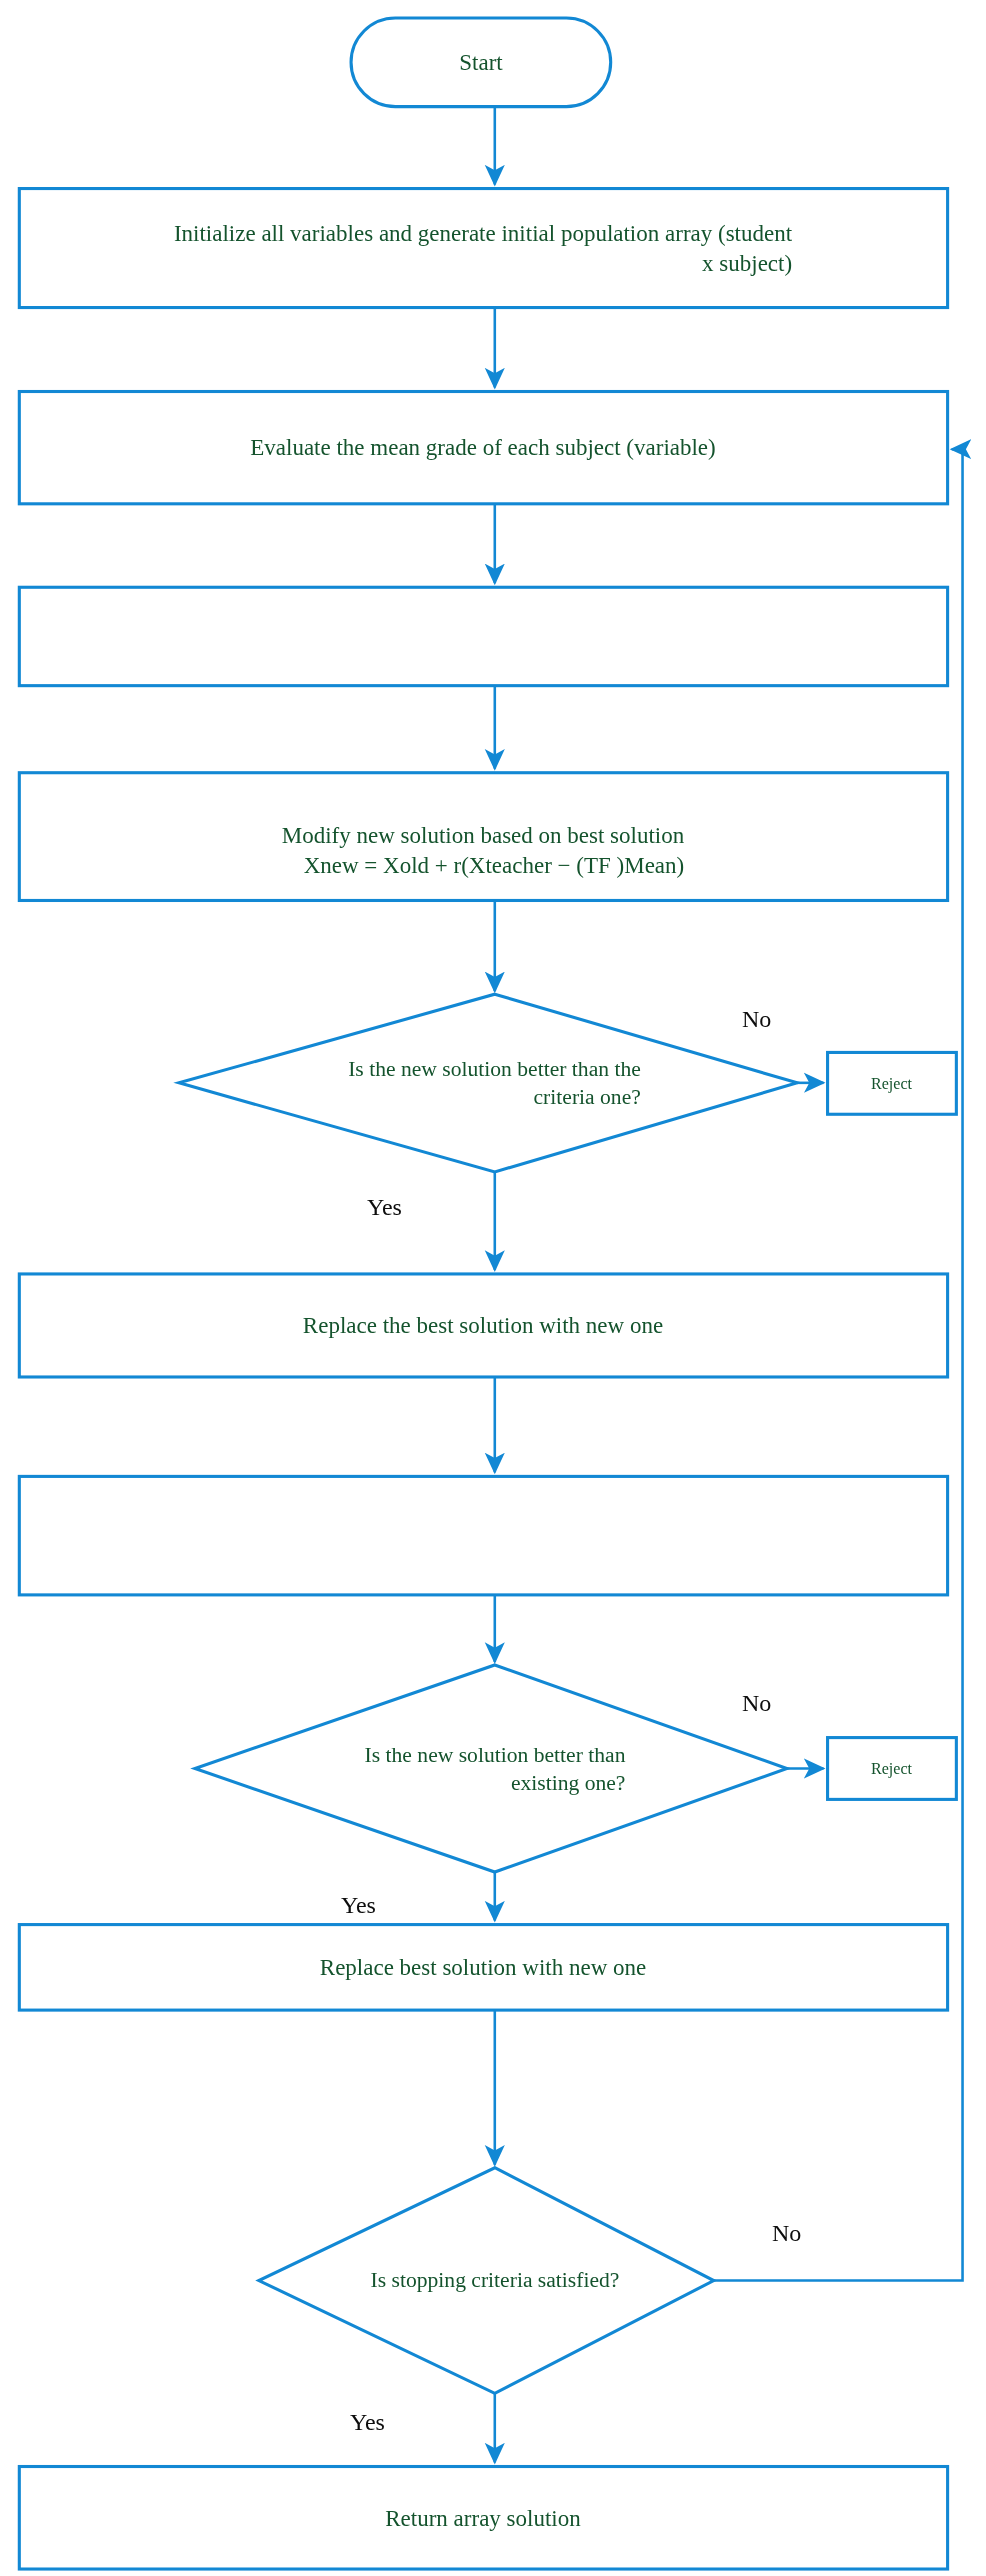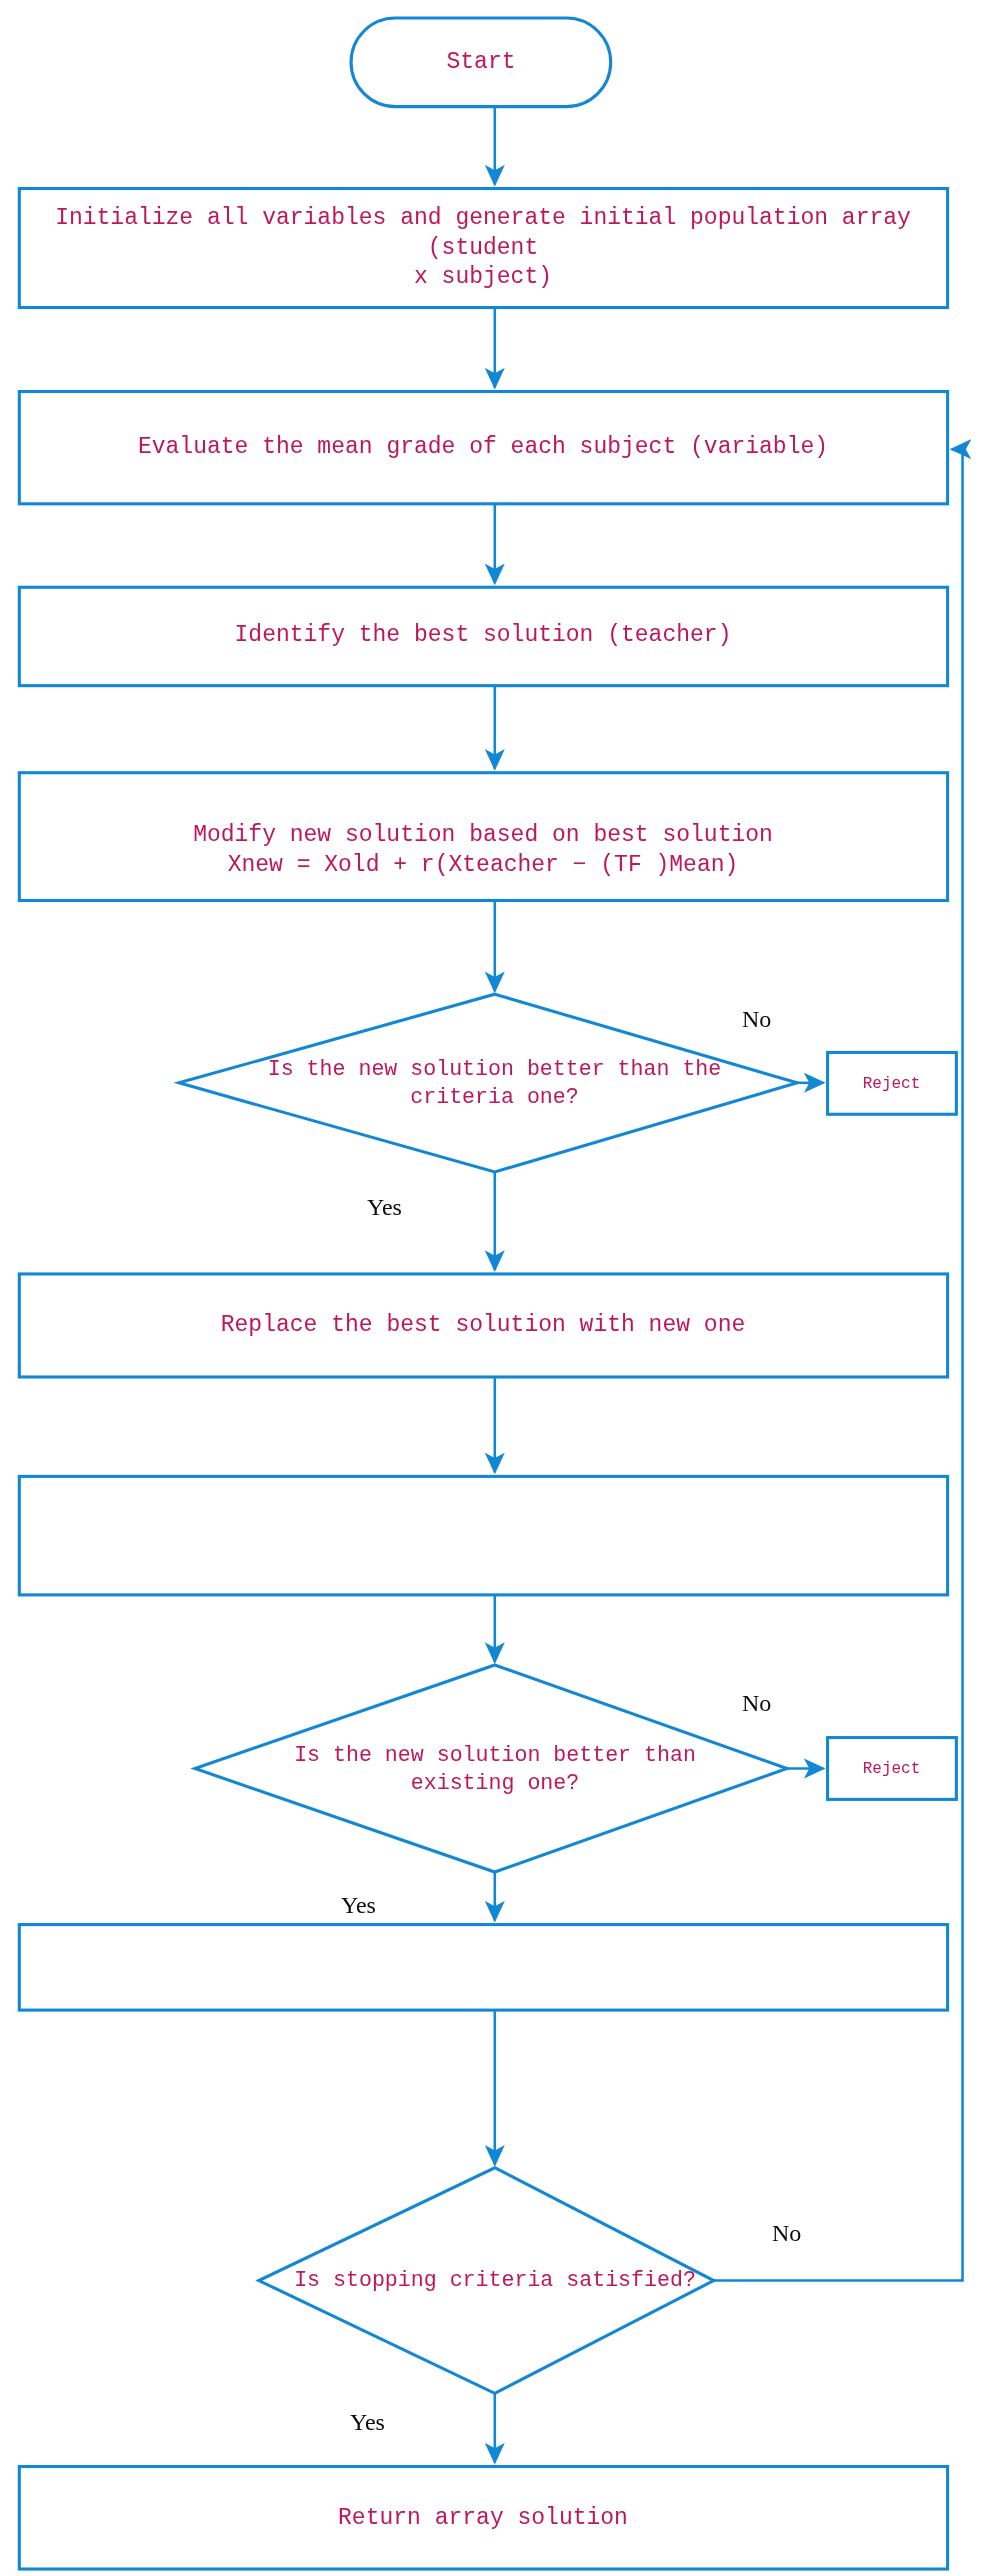--- a/index.html
+++ b/index.html
@@ -25,23 +25,23 @@
     left: 0;
     width: 987px;
     height: 2585px;
     display: block;
   }
   .node-label {
     position: absolute;
     display: flex;
     align-items: center;
     justify-content: center;
-    text-align: center;
-    color: #be185d;
-    font-family: Liberation Mono, monospace;
+    text-align: right;
+    color: #14532d;
+    font-family: Liberation Serif, serif;
     font-weight: 400;
     line-height: 1.30;
     white-space: pre-line;
     pointer-events: none;
   }
   .edge-label {
     position: absolute;
     color: #0d0d0d;
     font-family: "Liberation Serif", "DejaVu Serif", serif;
     font-size: 24px;
@@ -127,38 +127,38 @@
     </g>
   </svg>
 
   <div class="node-label fs-44" style="left:351px; top:18px; width:260px; height:89px;">Start</div>
 
   <div class="node-label fs-44" style="left:24px; top:392px; width:918px; height:112px;">Evaluate the mean grade of each subject (variable)</div>
 
   <div class="node-label fs-44" style="left:24px; top:189px; width:918px; height:119px;">Initialize all variables and generate initial population array (student
 x subject)</div>
 
-  <div class="node-label fs-44" style="left:24px; top:587px; width:918px; height:98px;">Identify the best solution (teacher)</div>
 
   <div class="node-label fs-44" style="left:24px; top:773px; width:918px; height:156px;">Modify new solution based on best solution
 Xnew = Xold + r(Xteacher − (TF )Mean)</div>
 
   <div class="node-label fs-42" style="left:247px; top:1038px; width:495px; height:90px;">Is the new solution better than the
 criteria one?</div>
 
   <div class="node-label fs-40" style="left:827px; top:1053px; width:129px; height:62px;">Reject</div>
 
   <div class="node-label fs-44" style="left:24px; top:1274px; width:918px; height:103px;">Replace the best solution with new one</div>
 
 
   <div class="node-label fs-42" style="left:258px; top:1724px; width:474px; height:90px;">Is the new solution better than
 existing one?</div>
 
   <div class="node-label fs-40" style="left:827px; top:1738px; width:129px; height:62px;">Reject</div>
 
+  <div class="node-label fs-44" style="left:24px; top:1925px; width:918px; height:86px;">Replace best solution with new one</div>
 
   <div class="node-label fs-42" style="left:289px; top:2260px; width:412px; height:41px;">Is stopping criteria satisfied?</div>
 
   <div class="node-label fs-44" style="left:24px; top:2467px; width:918px; height:103px;">Return array solution</div>
 
   <div class="edge-label" style="left:742px; top:1007px;">No</div>
 
   <div class="edge-label" style="left:367px; top:1195px;">Yes</div>
 
   <div class="edge-label" style="left:742px; top:1691px;">No</div>

